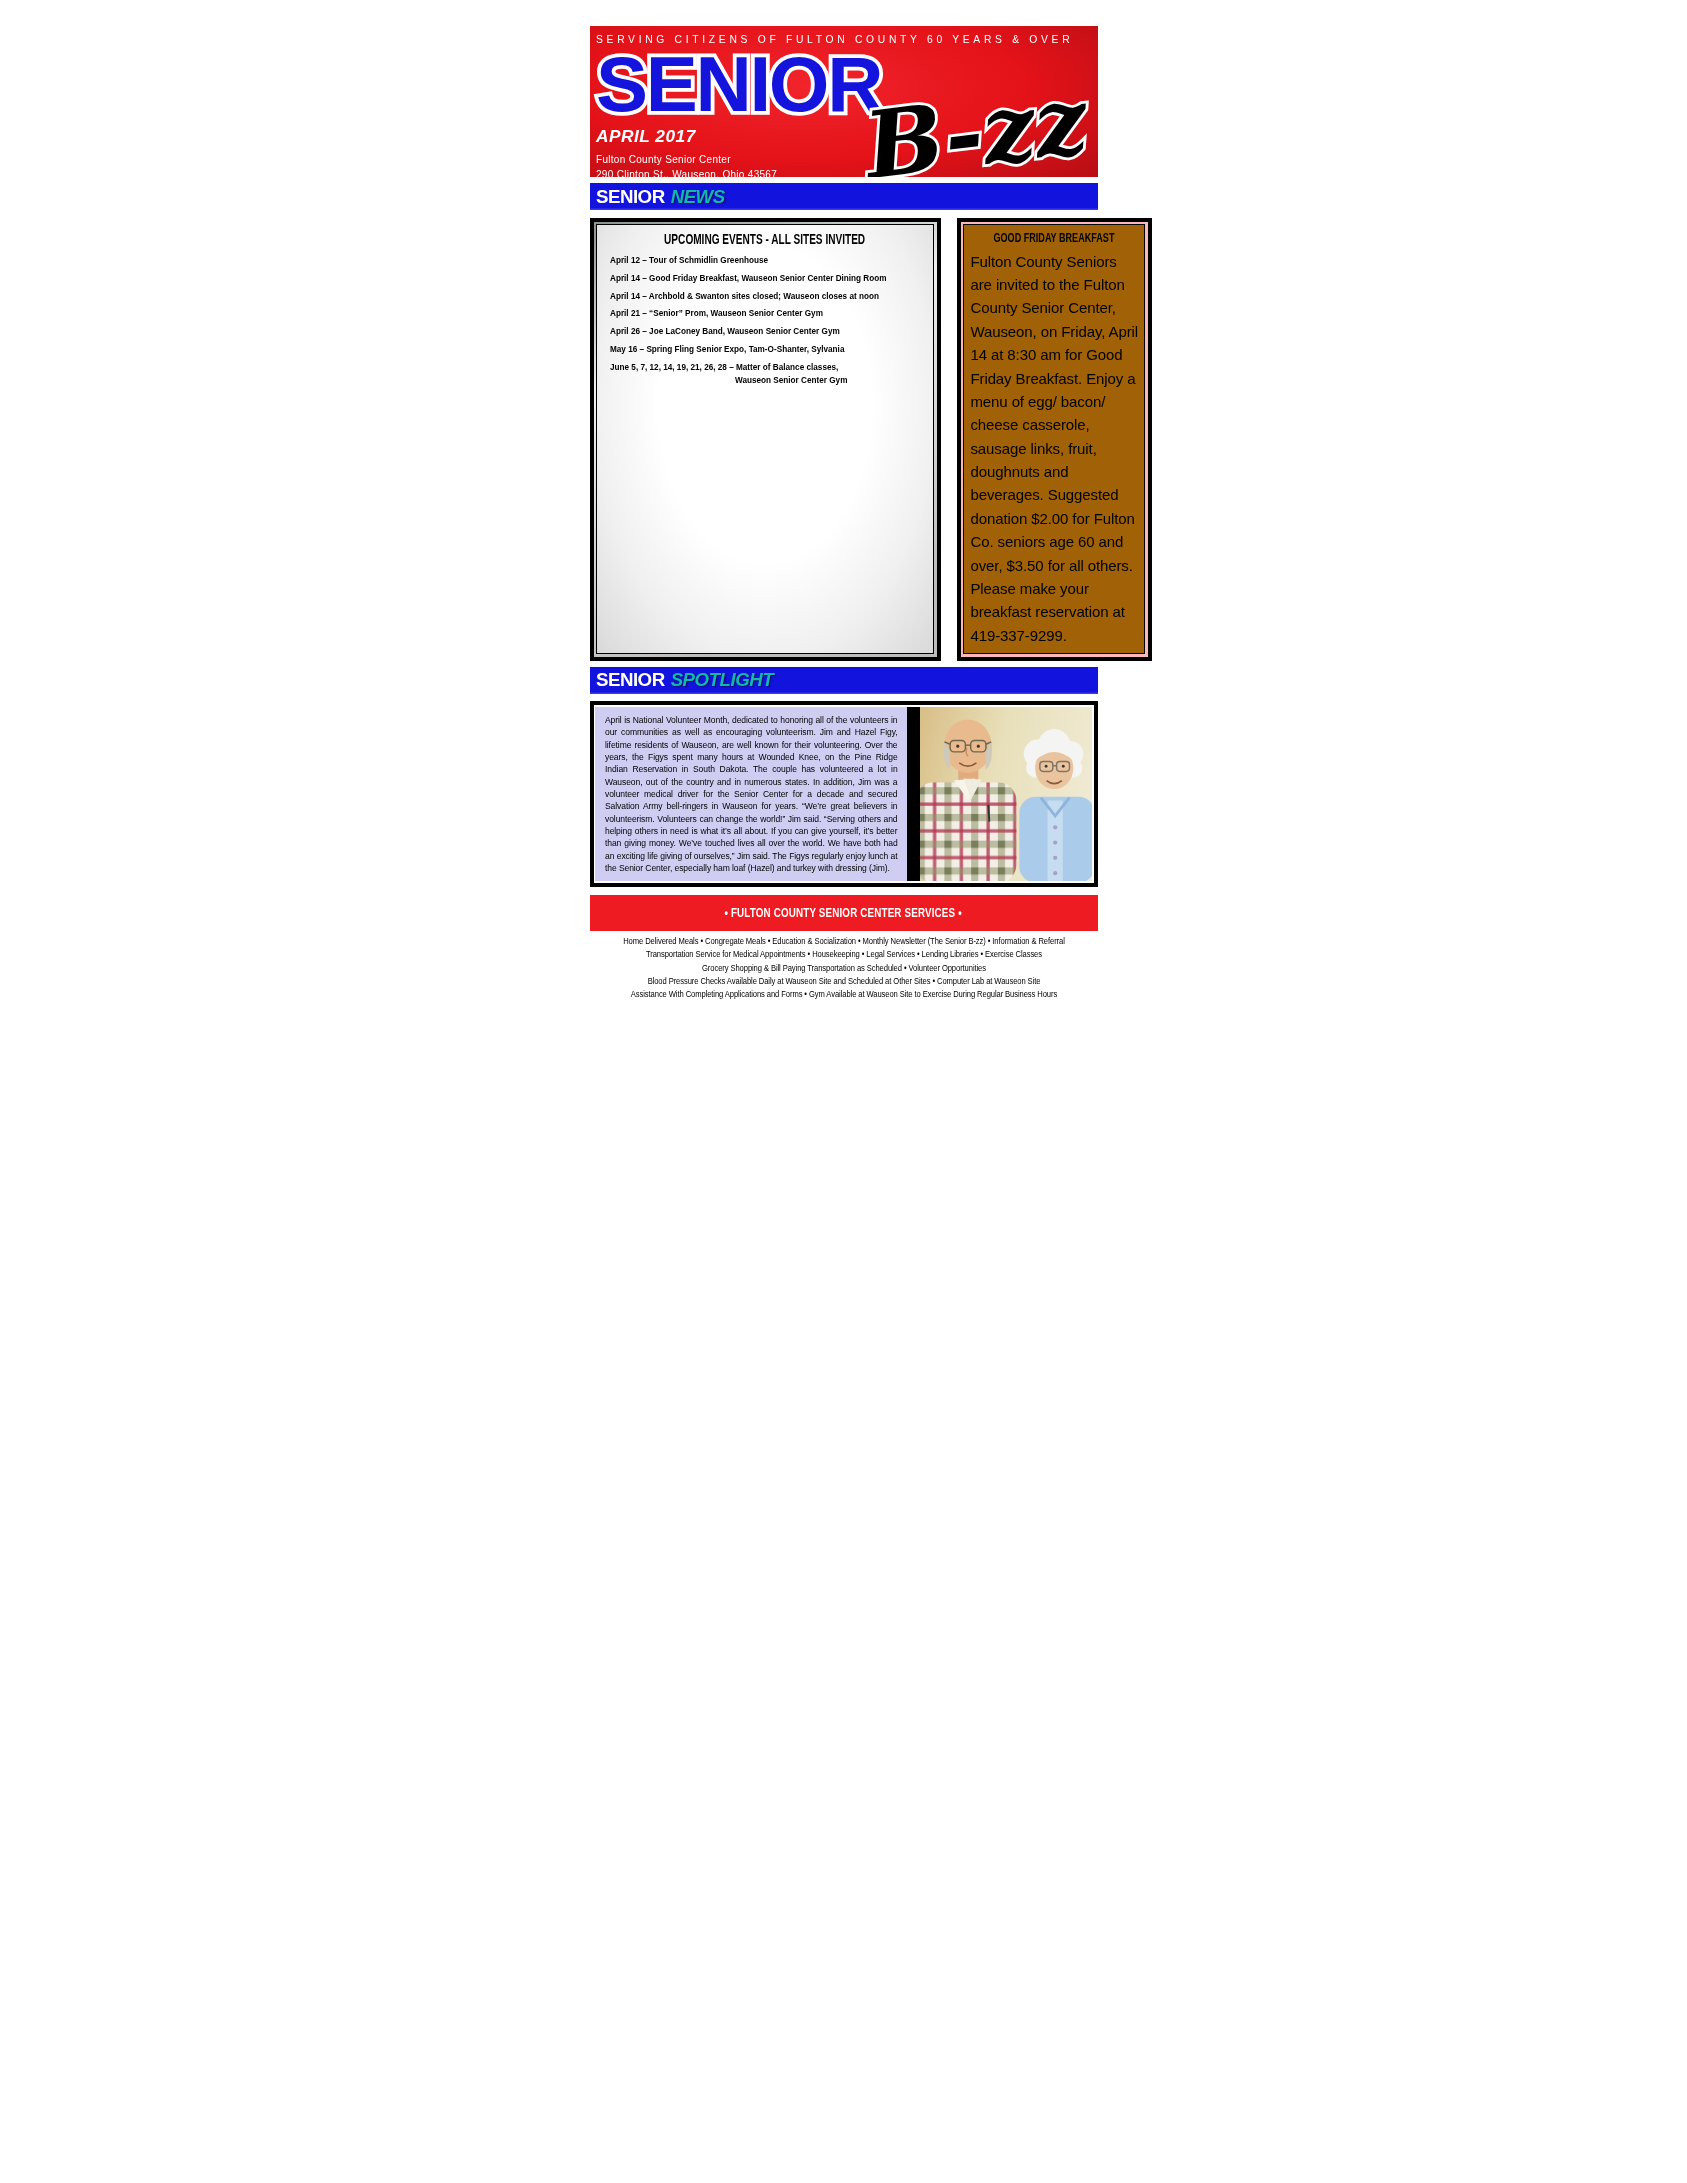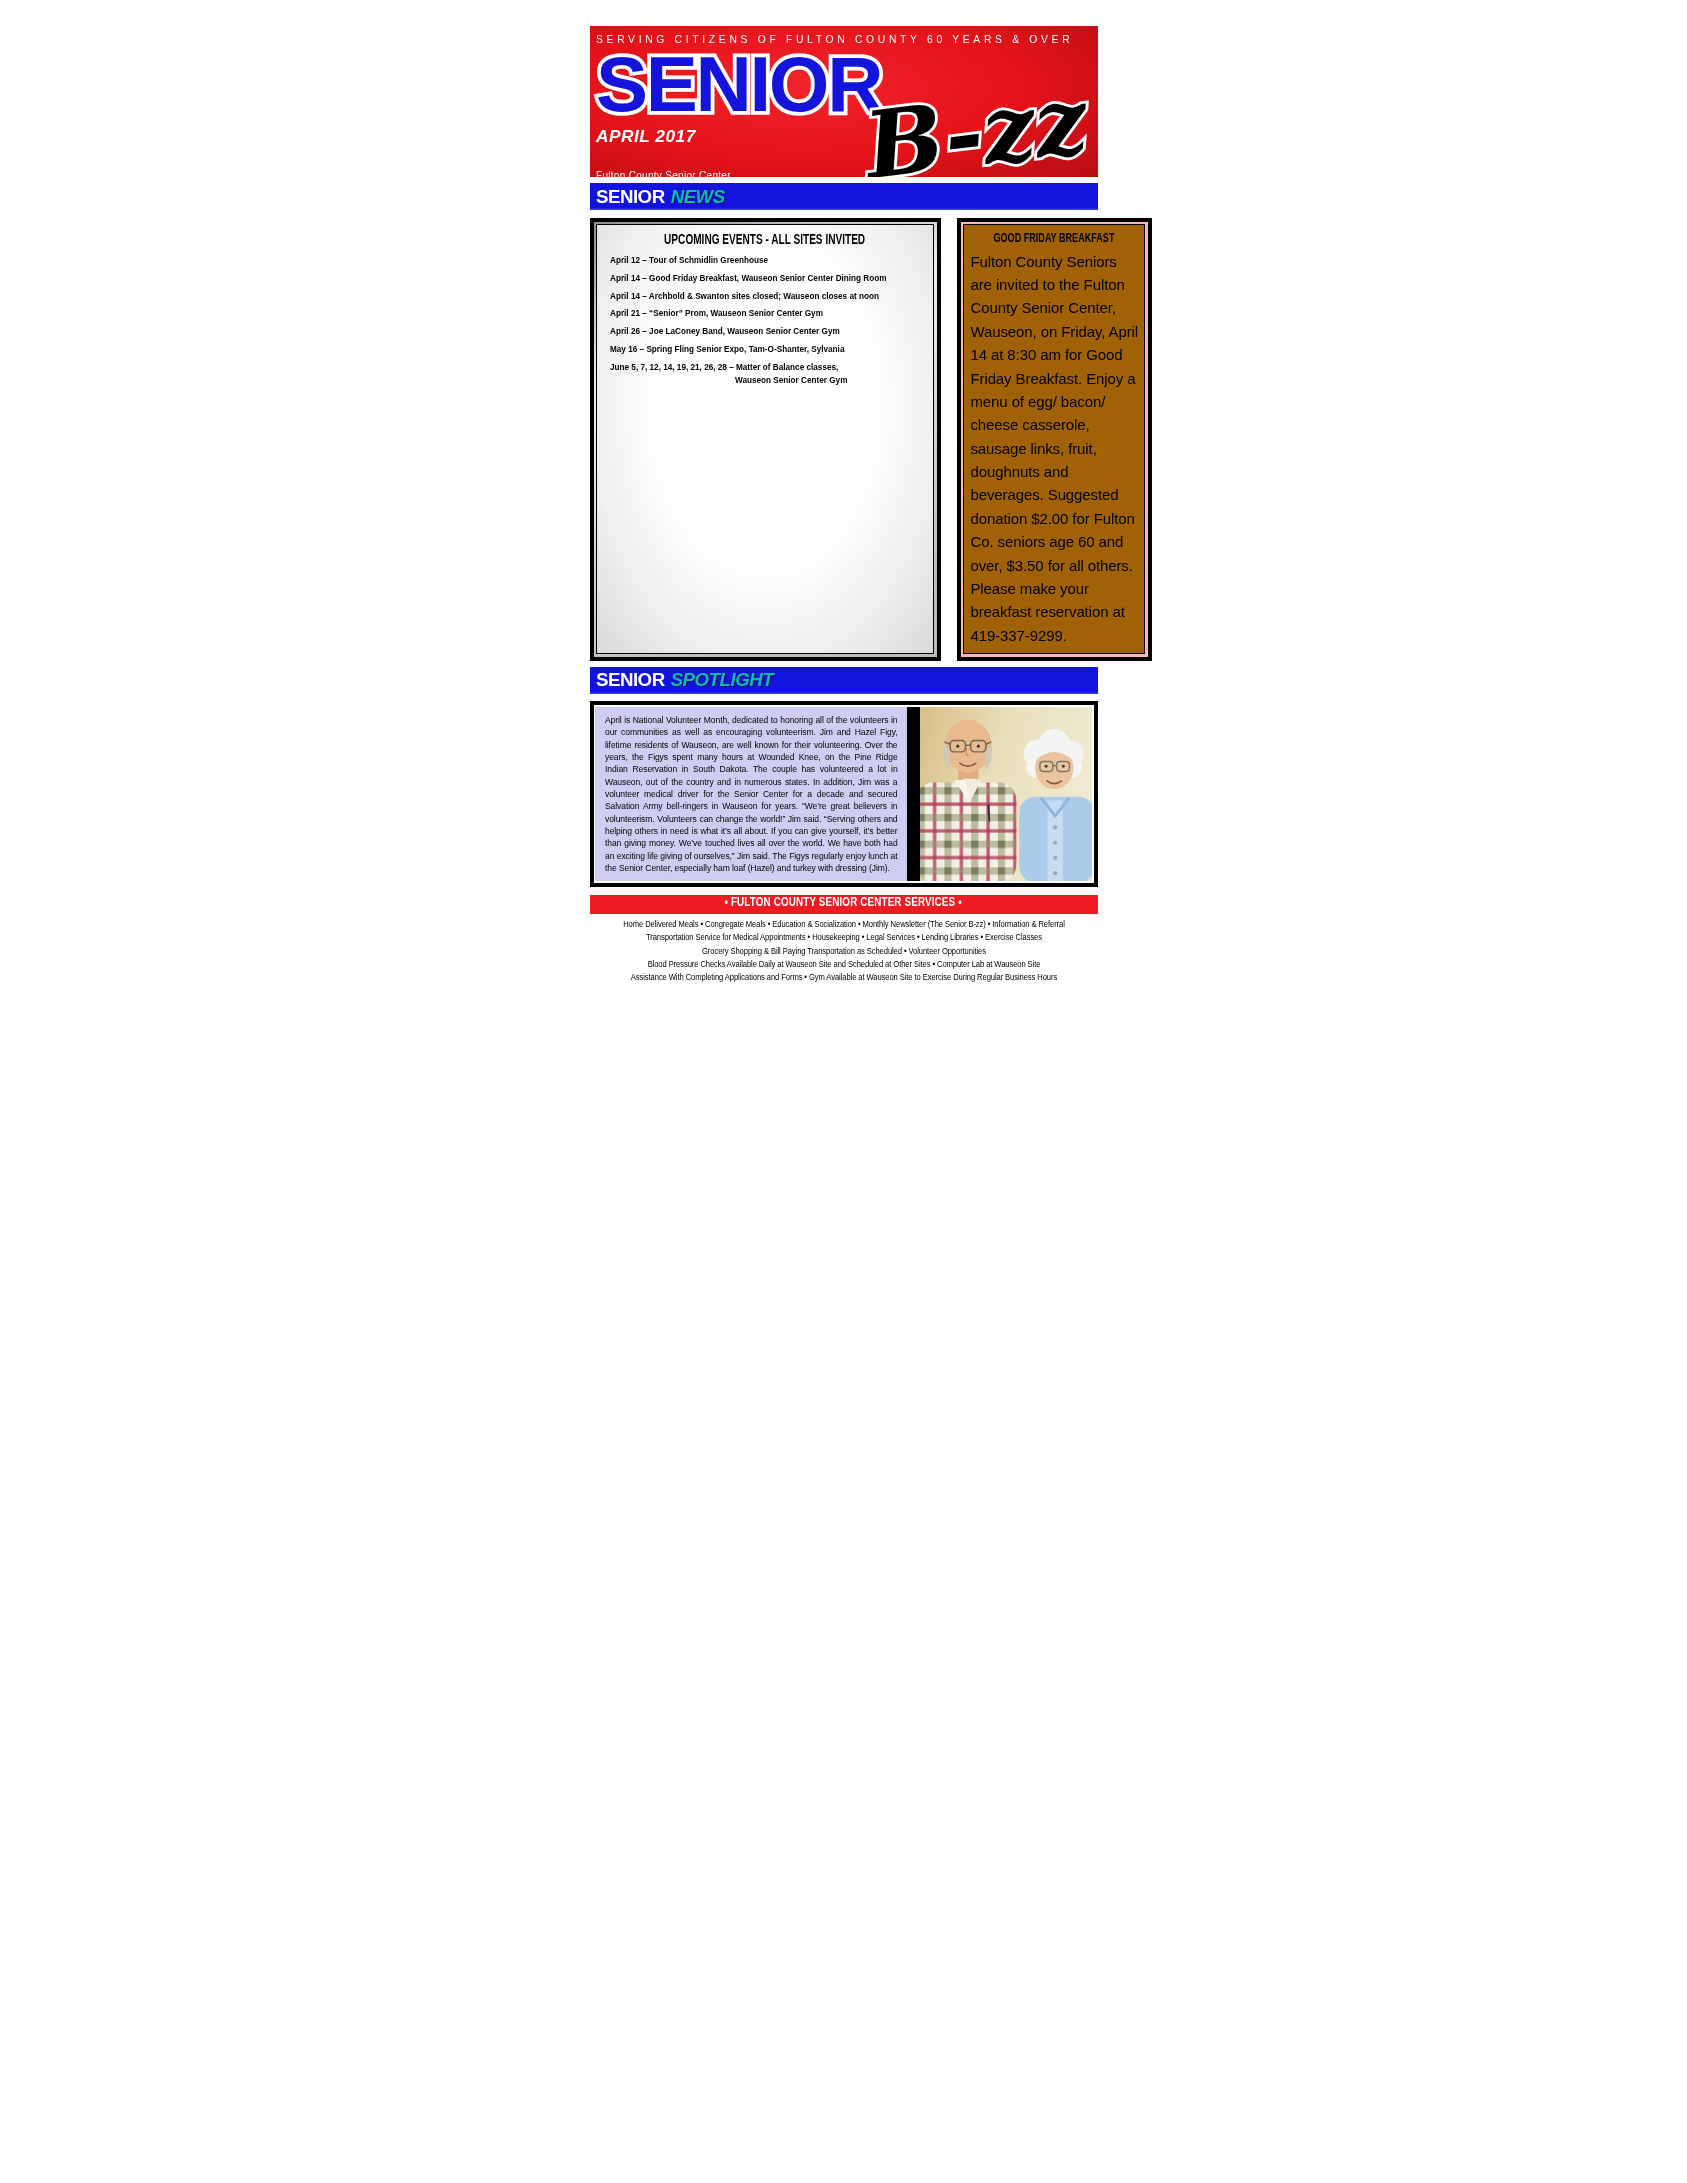--- a/index.html
+++ b/index.html
@@ -18,21 +18,21 @@
   .logo-stack span{font-weight:900;font-size:78px;letter-spacing:-2.3px;line-height:.95;font-family:"Liberation Sans",sans-serif;}
   .logo-outline{position:absolute;left:0;top:0;color:#fff;-webkit-text-stroke:7.5px #fff;}
   .logo-fill{position:relative;color:#1414dd;}
   .script-wrap{position:absolute;right:10.3px;top:40px;transform:rotate(-7deg);z-index:5;}
   .script-stack{position:relative;display:inline-block;}
   .script-stack span{font-family:"DejaVu Serif",serif;font-style:italic;font-weight:700;font-size:92px;line-height:1;}
   .script-outline{position:absolute;left:0;top:0;color:#fff;-webkit-text-stroke:5.6px #fff;}
   .script-fill{position:relative;color:#000;}
   .issue{color:#fff;font-size:17.3px;font-weight:700;font-style:italic;letter-spacing:0.5px;margin-top:0.9px;}
   .mast-line{color:#fff;font-size:10px;letter-spacing:0.3px;margin-top:4.2px;}
-  .mast-line.first{margin-top:23px;}
+  .mast-line.first{margin-top:7px;}
 
   
   .banner{
     background:#1213dd;height:27px;margin-top:6px;
     display:flex;align-items:center;padding-left:6.5px;
     box-shadow:inset 0 -1.4px 0 rgba(90,90,255,.55);
   }
   .banner .b-bold{color:#fff;font-weight:900;font-size:18.7px;letter-spacing:-0.5px;}
   .banner .b-ital{color:#14b8a6;font-weight:900;font-style:italic;font-size:18.7px;margin-left:6px;letter-spacing:-0.5px;text-shadow:1.4px 1.4px 1.4px rgba(0,0,0,.45);}
 
@@ -68,21 +68,21 @@
   .spot-text{flex:1 1 auto;background:#cfcdf2;padding:7px 9.3px;box-sizing:border-box;}
   .spot-text p{
     margin:0;font-size:9.2px;line-height:1.34;text-align:justify;letter-spacing:-0.1px;
     transform:scaleX(.93);transform-origin:0 0;width:107.5%;
   }
   .spot-photo{flex:0 0 172px;background:#e7dfc0;position:relative;}
   .spot-photo svg{display:block;width:100%;height:100%;}
 
   
   .services-banner{
-    margin-top:8px;background:#ee1b23;height:19px;display:flex;justify-content:center;
+    margin-top:8px;background:#ee1b23;height:36px;display:flex;align-items:center;justify-content:center;
   }
   .services-banner .squeeze{transform:scaleX(.78);}
   .services-title{color:#fff;font-weight:700;font-size:12.6px;letter-spacing:0.2px;}
   .services-lines{margin-top:4.2px;}
   .svc-line{
     text-align:center;font-size:8.2px;line-height:1.6;letter-spacing:-0.1px;
     transform:scaleX(.93);transform-origin:50% 50%;
   }
 </style>
 </head>

